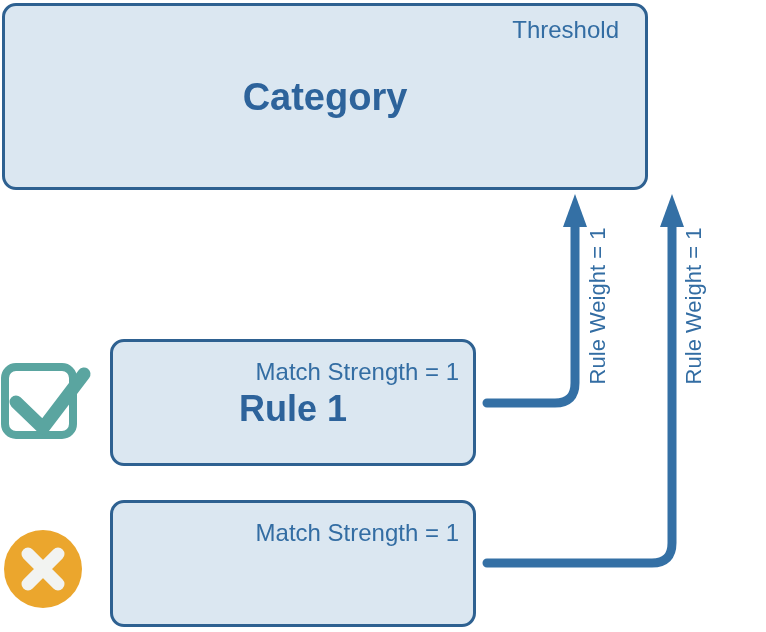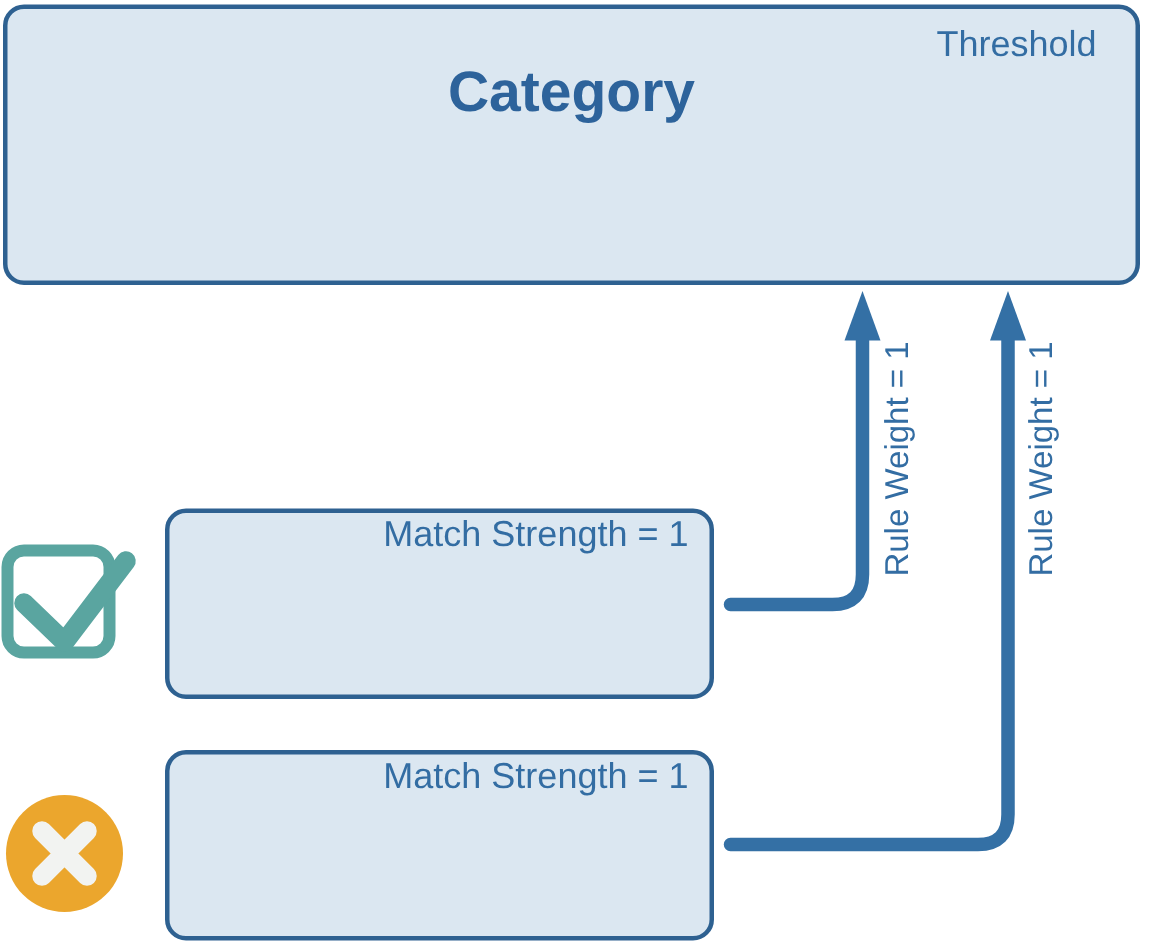--- a/index.html
+++ b/index.html
@@ -18,46 +18,46 @@
   .box {
     position: absolute;
     box-sizing: border-box;
     background: #dbe7f1;
     border: 3px solid #2e6191;
     border-radius: 14px;
   }
   .category-box {
     left: 2px;
     top: 3px;
-    width: 758px;
+    width: 646px;
     height: 187px;
   }
   .threshold-label {
     position: absolute;
     top: 10px;
     right: 26px;
     font-size: 24px;
     color: #336da3;
   }
   .category-title {
-    margin-top: 35px;
+    margin-top: 70px;
     text-align: center;
     font-size: 38px;
     font-weight: bold;
     color: #2d639b;
   }
   .rule-box {
     left: 110px;
     width: 366px;
     height: 127px;
   }
   .rule1-box { top: 339px; }
   .rule2-box { top: 500px; }
   .match-strength-label {
-    margin-top: 1px;
+    margin-top: 16px;
     padding-right: 14px;
     text-align: right;
     font-size: 24px;
     color: #336da3;
     line-height: 1.2;
   }
   .rule-title {
     text-align: center;
     font-size: 36px;
     font-weight: bold;
@@ -110,20 +110,21 @@
       <path d="M 487 563 L 652 563 Q 672 563 672 543 L 672 222"></path>
     </g>
     <polygon fill="#3470a5" points="672,194 660,227 684,227"></polygon>
   </svg>
 
   <div class="rule-weight-label rw1">Rule Weight = 1</div>
   <div class="rule-weight-label rw2">Rule Weight = 1</div>
 
   <div class="box rule-box rule1-box">
     <div class="match-strength-label">Match Strength = 1</div>
+    <div class="rule-title">Rule 1</div>
   </div>
 
   <div class="box rule-box rule2-box">
     <div class="match-strength-label">Match Strength = 1</div>
   </div>
 
   <svg class="status-icon check-icon-svg" width="100" height="95" viewBox="0 0 100 95" xmlns="http://www.w3.org/2000/svg">
     <rect x="5" y="15" width="68" height="68" rx="11" fill="none" stroke="#5aa5a0" stroke-width="8"></rect>
     <path d="M 16 50 L 43 76 L 84 22" fill="none" stroke="#5aa5a0" stroke-width="13" stroke-linecap="round" stroke-linejoin="round"></path>
   </svg>

